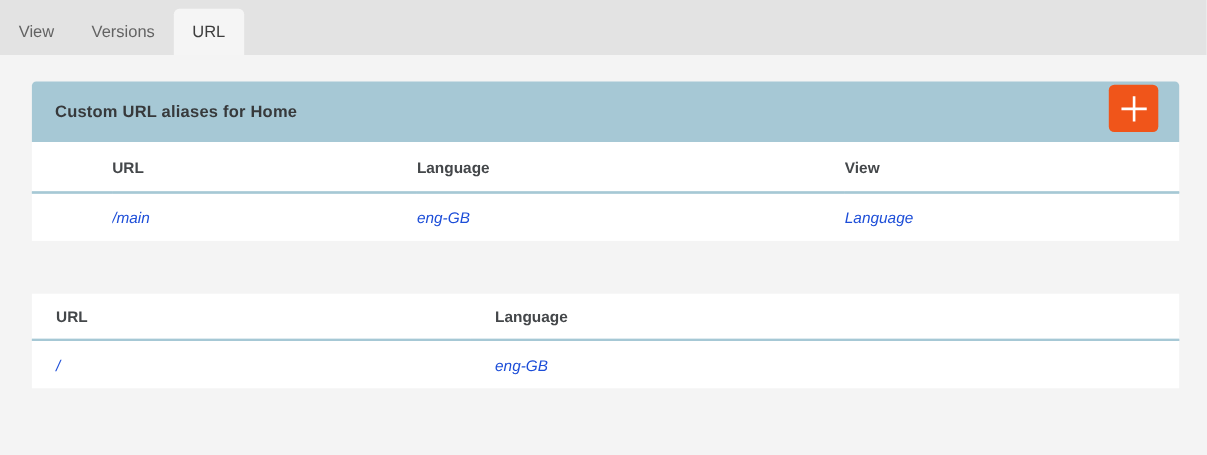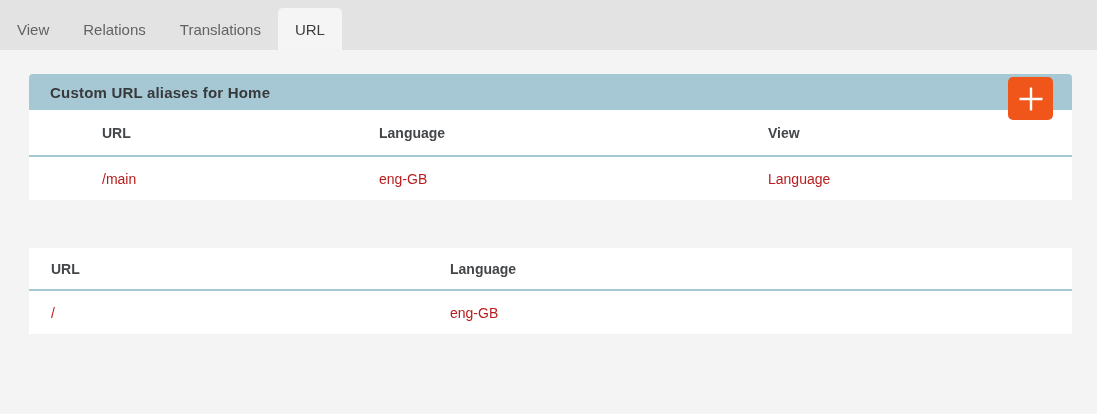--- a/index.html
+++ b/index.html
@@ -43,21 +43,21 @@
   }
   .panel { margin-top: 24px; }
   .panel.system { margin-top: 48px; }
 
   .panel-header {
     background: #a6c8d5;
     border-radius: 4px 4px 0 0;
     position: relative;
     display: flex;
     align-items: center;
-    height: 36px;
+    height: 55px;
     padding-left: 21px;
     box-sizing: border-box;
   }
   .panel.system .panel-header { height: 50px; }
   .panel-title {
     margin: 0;
     font-size: 15px;
     font-weight: bold;
     color: #37393b;
     letter-spacing: 0.2px;
@@ -94,30 +94,29 @@
     white-space: nowrap;
   }
   thead tr { height: 46px; }
   .panel.system thead tr { height: 42px; }
   thead th {
     font-weight: bold;
     color: #44474a;
     border-bottom: 2px solid #a6c8d5;
   }
   tbody tr { height: 44px; }
-  tbody td { color: #b91c1c; }
+  tbody td { color: #1d4ed8; font-style: italic; }
   .panel.system th, .panel.system td { padding-left: 22px; }
 </style>
 </head>
 <body>
 
 <div class="tabbar">
   <div class="tab">View</div>
-  <div class="tab">Relations</div>
-  <div class="tab">Translations</div>
+  <div class="tab">Versions</div>
   <div class="tab active">URL</div>
 </div>
 
 <div class="page">
 
   <section class="panel">
     <header class="panel-header">
       <h2 class="panel-title">Custom URL aliases for Home</h2>
       <button class="add-btn" title="">
         <span style="display:flex;">

